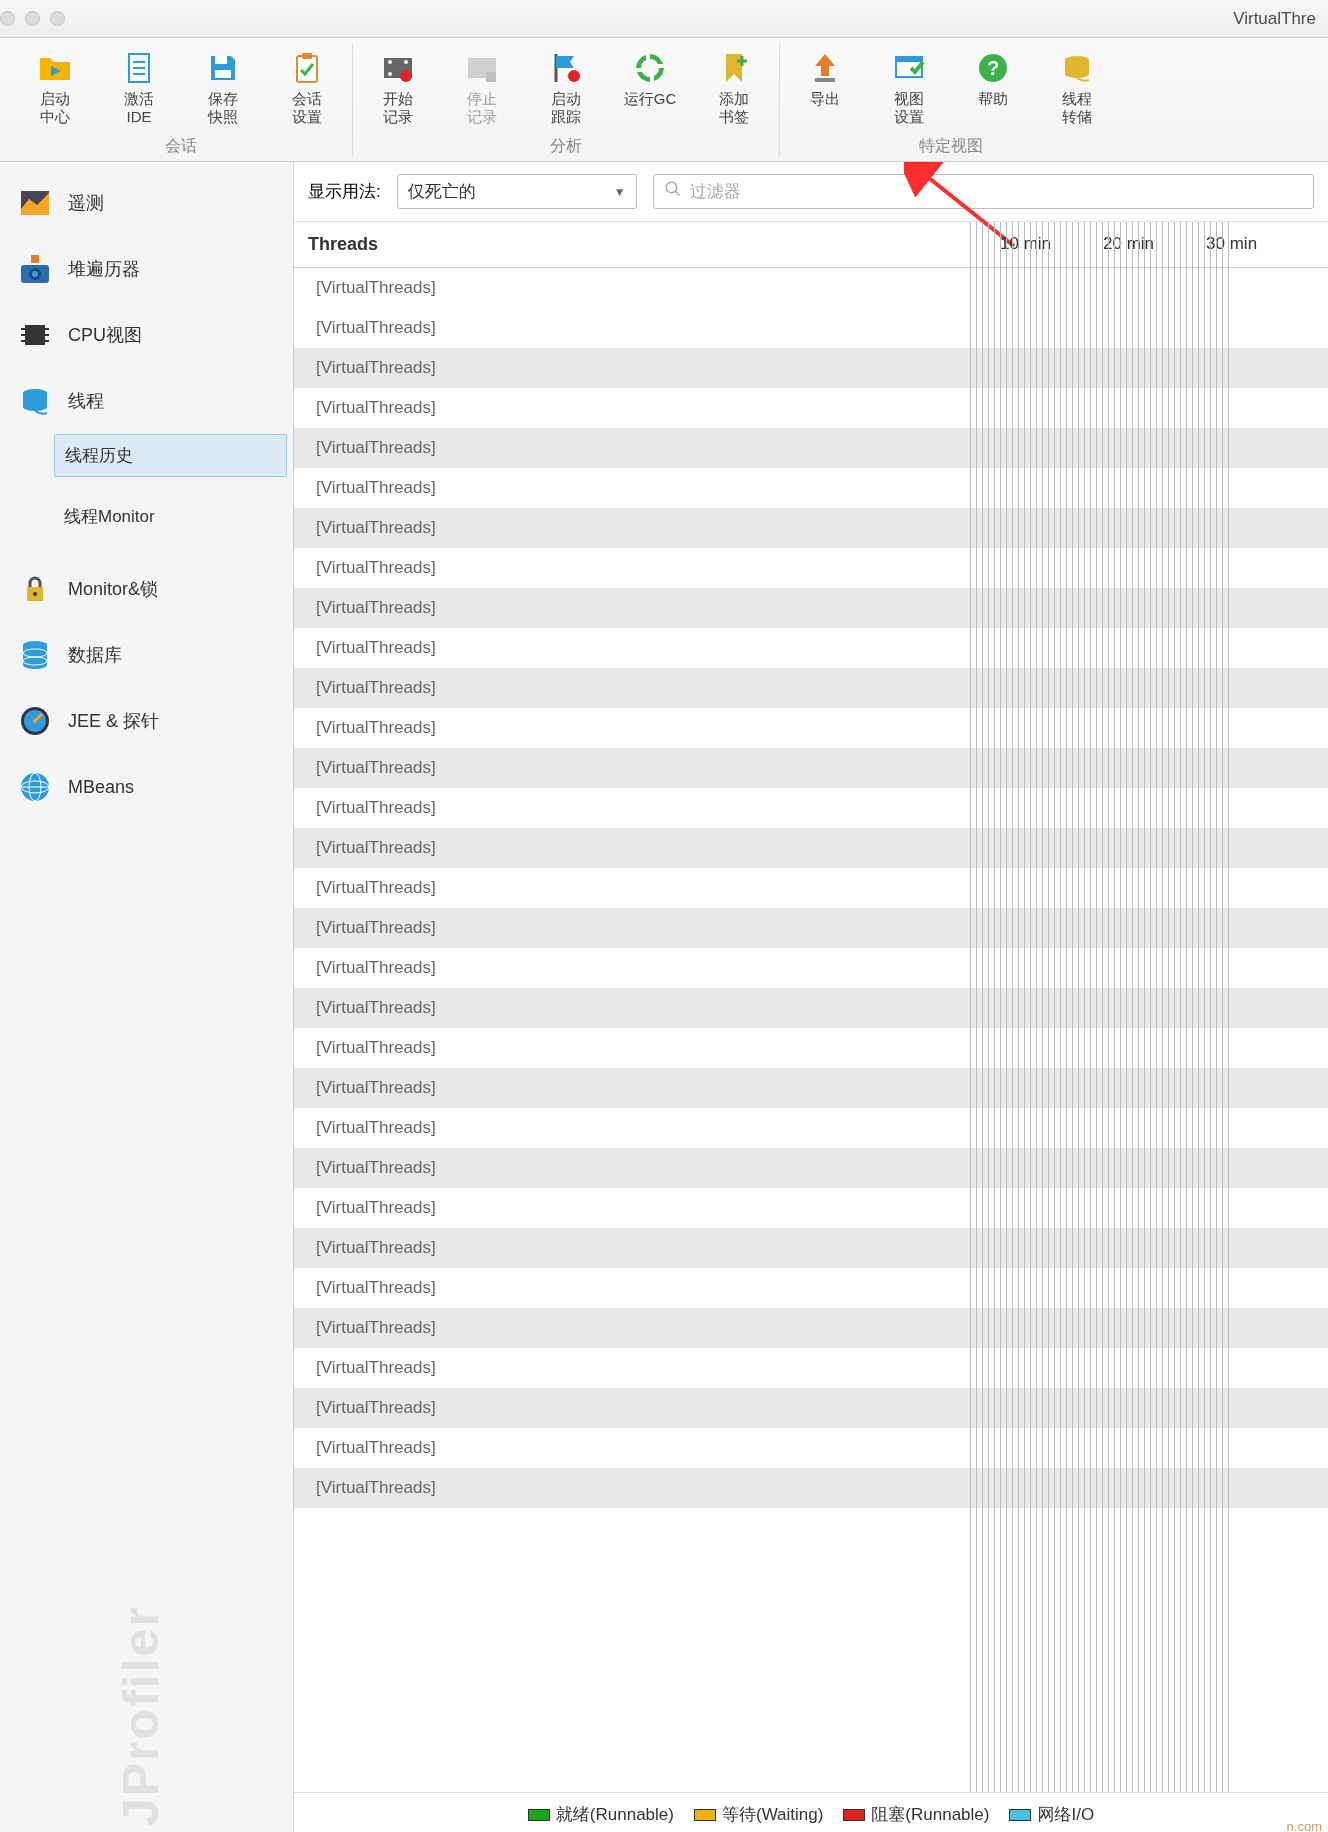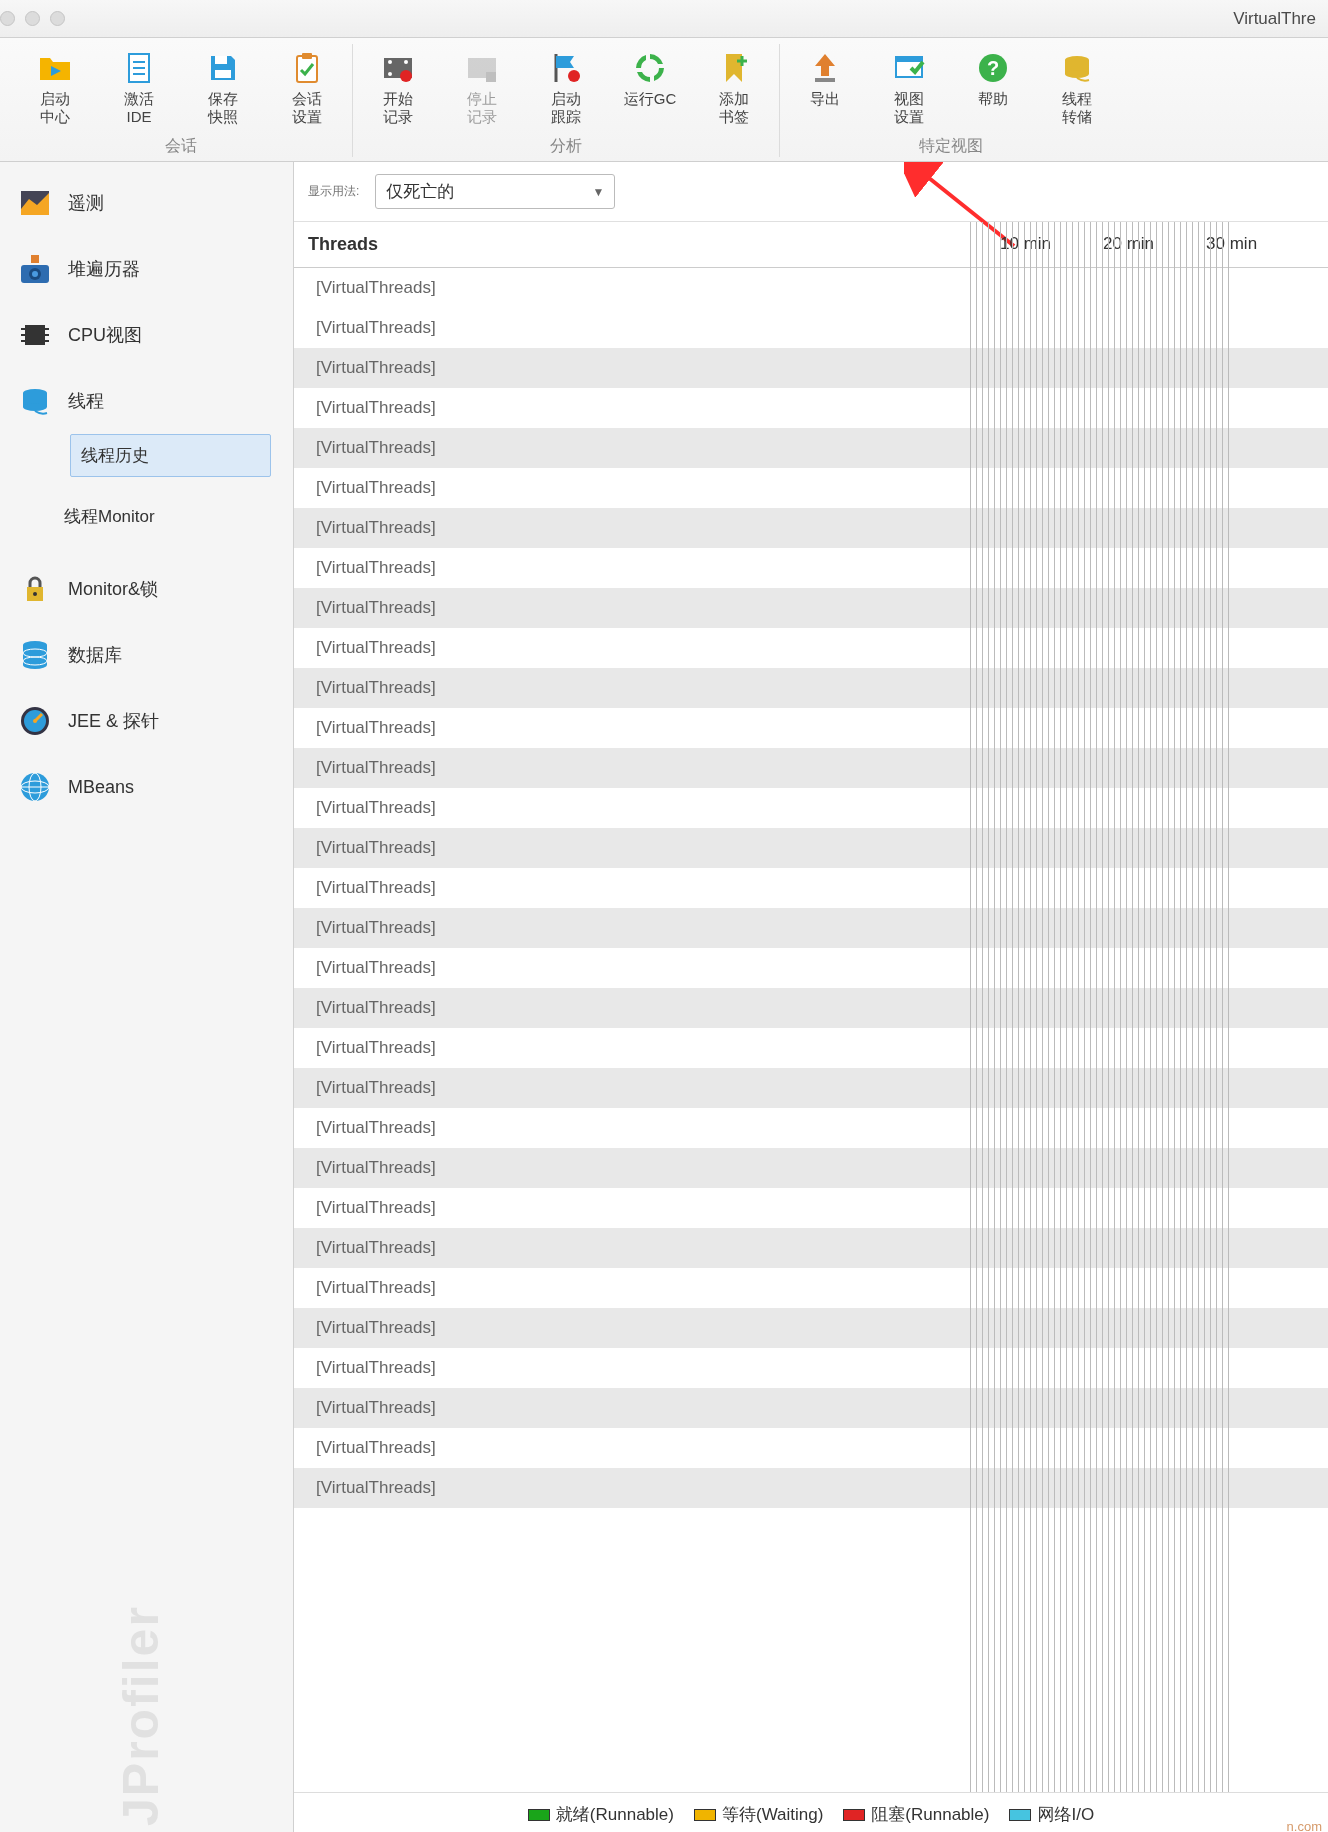--- a/index.html
+++ b/index.html
@@ -17,25 +17,25 @@
 .tool-icon { width: 40px; height: 40px; display: flex; align-items: center; justify-content: center; }
 .tool-label { font-size: 15px; color: #444; text-align: center; line-height: 1.2; margin-top: 2px; white-space: pre-line; }
 .group-label { text-align: center; color: #888; font-size: 16px; margin-top: 6px; }
 .main { display: flex; height: calc(100% - 38px - 120px); }
 .sidebar { width: 294px; background: #f5f5f5; border-right: 1px solid #d0d0d0; padding-top: 8px; position: relative; }
 .side-item { display: flex; align-items: center; padding: 14px 16px; gap: 14px; cursor: pointer; }
 .side-item .side-icon { width: 38px; height: 38px; display: flex; align-items: center; justify-content: center; }
 .side-item .side-label { font-size: 18px; color: #333; }
 .sub-items { padding-left: 48px; }
 .sub-item { padding: 28px 16px; font-size: 17px; color: #333; cursor: pointer; }
-.sub-item.selected { background: #dceaf8; border: 1px solid #9cc3eb; border-radius: 2px; margin: 0 22px; padding: 9px 10px; }
+.sub-item.selected { background: #dceaf8; border: 1px solid #9cc3eb; border-radius: 2px; margin: 0 6px; padding: 9px 10px; }
 .watermark { position: absolute; bottom: 10px; left: 170px; font-size: 50px; color: #e1e1e1; font-weight: 700; transform: rotate(-90deg); transform-origin: left bottom; letter-spacing: 2px; }
 .content { flex: 1; display: flex; flex-direction: column; overflow: hidden; }
 .filter-row { display: flex; align-items: center; padding: 12px 14px; gap: 16px; border-bottom: 1px solid #e0e0e0; position: relative; }
-.filter-label { font-size: 12px; color: #737373; }
+.filter-label { font-size: 17px; color: #000000; }
 .dropdown { display: flex; align-items: center; justify-content: space-between; border: 1px solid #bbb; border-radius: 3px; padding: 5px 10px; width: 240px; background: #fff; cursor: pointer; }
 .dropdown-value { font-size: 17px; }
 .dropdown-arrow { font-size: 12px; color: #666; }
 .search-box { display: flex; align-items: center; border: 1px solid #bbb; border-radius: 3px; padding: 5px 10px; flex: 1; background: #fff; gap: 8px; }
 .search-box input { border: none; outline: none; font-size: 17px; flex: 1; color: #333; }
 .search-box input::placeholder { color: #aaa; }
 .search-icon { color: #aaa; font-size: 18px; }
 .arrow-pointer { position: absolute; left: 670px; top: 45px; pointer-events: none; }
 .thread-area { flex: 1; display: flex; overflow: hidden; position: relative; }
 .thread-list { width: 100%; }
@@ -321,20 +321,29 @@
         <div class="side-label">MBeans</div>
       </div>
       <div class="watermark">JProfiler</div>
   </div>
   <div class="content">
     <div class="filter-row">
       <span class="filter-label">显示用法:</span>
       <div class="dropdown">
         <span class="dropdown-value">仅死亡的</span>
         <span class="dropdown-arrow">▼</span>
+      </div>
+      <div class="search-box">
+        <span class="search-icon">
+          <svg width="18" height="18" viewBox="0 0 24 24" fill="none" stroke="#aaa" stroke-width="2">
+              <circle cx="10" cy="10" r="7"></circle>
+              <line x1="21" y1="21" x2="15" y2="15"></line>
+            </svg>
+        </span>
+        <input type="text" placeholder="过滤器" style="">
       </div>
       <svg class="arrow-pointer" width="120" height="100" style="position:absolute; left:610px; top:-6px;">
         <defs>
             <marker id="ah" markerWidth="12" markerHeight="12" refX="2" refY="6" orient="auto">
               <path d="M0,0 L12,6 L0,12 z" fill="#ff2d2d"></path>
             </marker>
           </defs>
         <line x1="110" y1="90" x2="20" y2="18" stroke="#ff2d2d" stroke-width="4" marker-end="url(#ah)"></line>
       </svg>
     </div>

